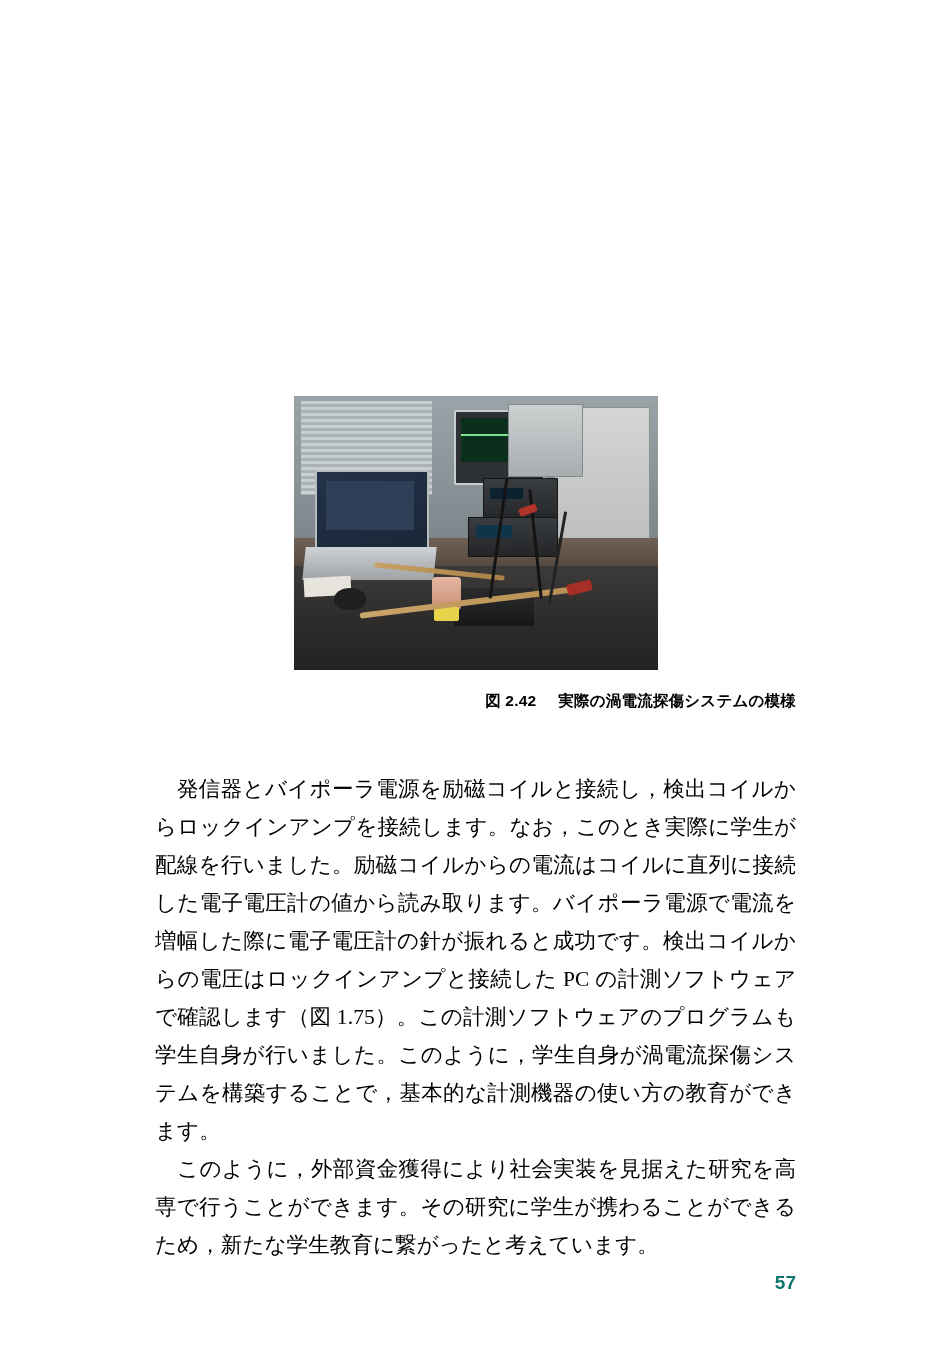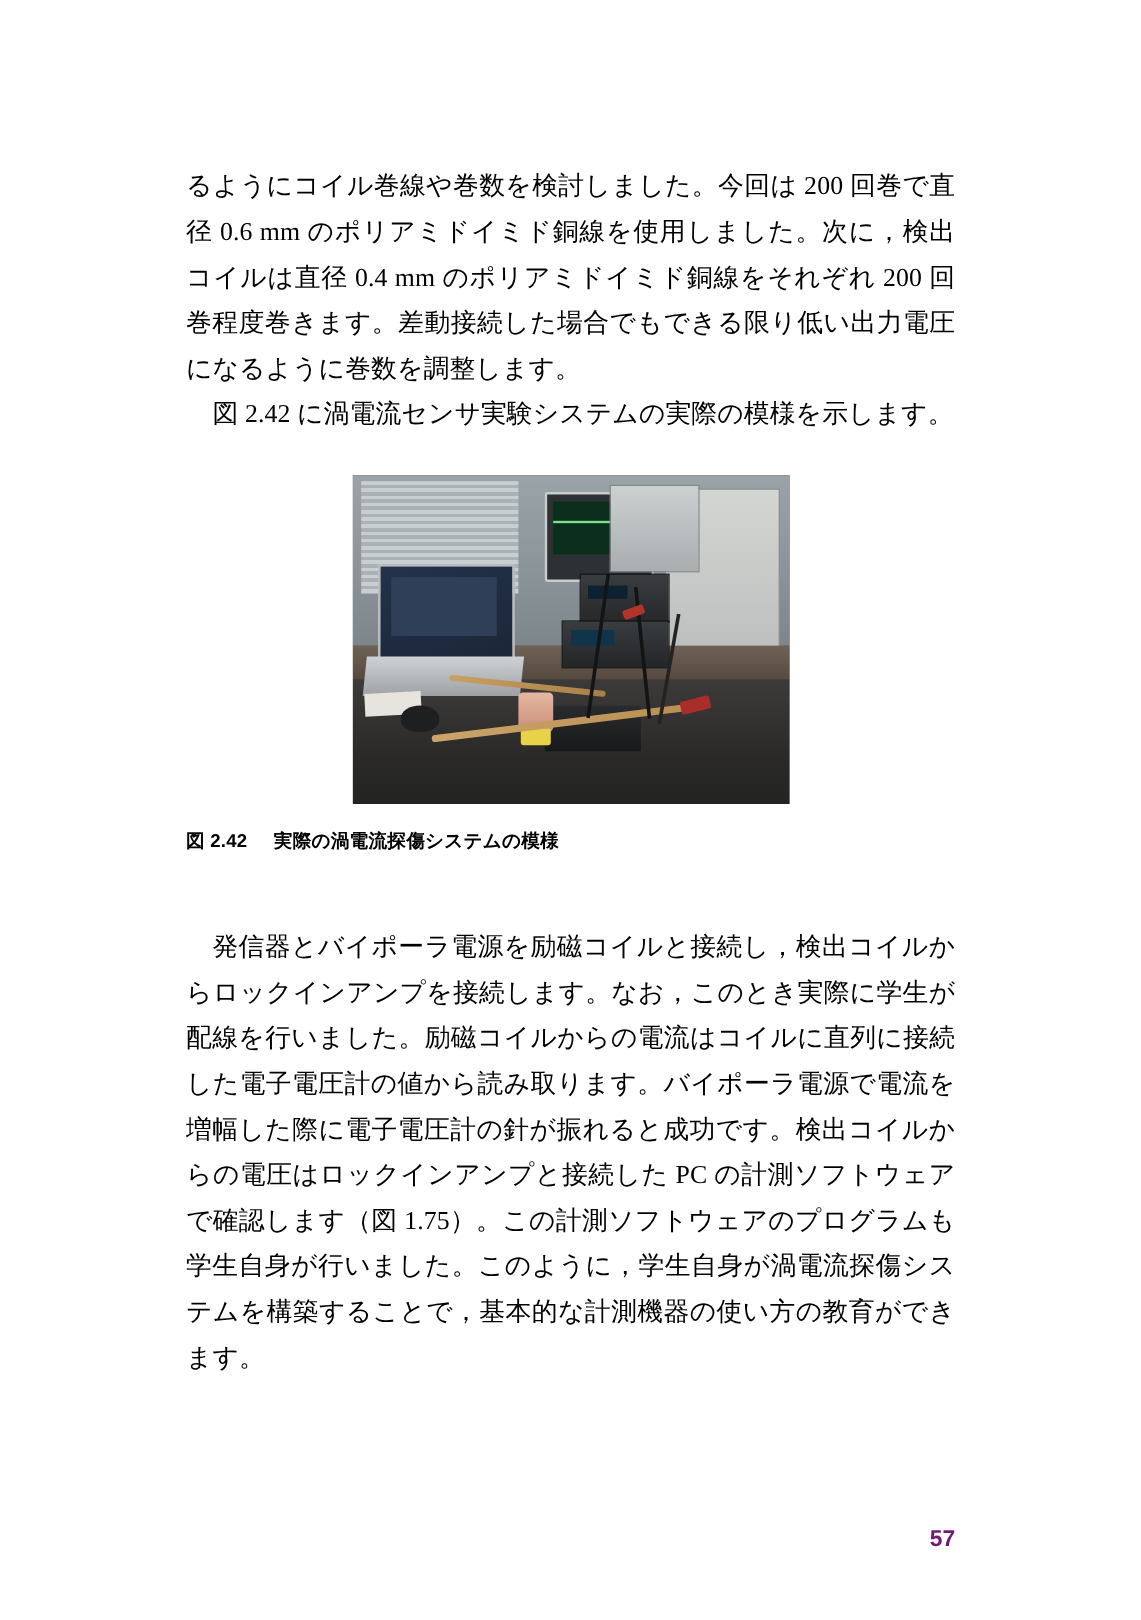--- a/index.html
+++ b/index.html
@@ -67,21 +67,21 @@
   p.indent {
     text-indent: 22px;
   }
 
   
   .figure {
     position: absolute;
     top: 396px;
     left: 155px;
     width: 641px;
-    text-align: left;
+    text-align: right;
   }
   .photo {
     width: 364px;
     height: 274px;
     margin: 0 auto;
     display: block;
     position: relative;
     overflow: hidden;
     background: #5b5f63;
     border: 0;
@@ -246,33 +246,29 @@
   }
 
   
   .folio {
     position: absolute;
     right: 155px;
     bottom: 56px;
     font-family: "Liberation Sans", sans-serif;
     font-size: 19px;
     font-weight: bold;
-    color: #701a75;
+    color: #0f766e;
   }
 </style>
 </head>
 <body>
 
 <div class="page">
 
 
-  <div class="content">
-    <p class="para">るようにコイル巻線や巻数を検討しました。今回は 200 回巻で直径 0.6 mm のポリアミドイミド銅線を使用しました。次に，検出コイルは直径 0.4 mm のポリアミドイミド銅線をそれぞれ 200 回巻程度巻きます。差動接続した場合でもできる限り低い出力電圧になるように巻数を調整します。</p>
-    <p class="para indent">図 2.42 に渦電流センサ実験システムの実際の模様を示します。</p>
-  </div>
 
   <div class="figure">
     <div class="photo">
       <div class="ph wall"></div>
       <div class="ph blind"></div>
       <div class="ph rack"></div>
       <div class="ph scope"></div>
       <div class="ph scope-screen"></div>
       <div class="ph scope-trace"></div>
       <div class="ph gen"></div>
@@ -298,17 +294,18 @@
       <div class="ph clip-red"></div>
       <div class="ph clip-red2"></div>
     </div>
     <div class="fig-caption">
       <span>図 2.42</span><span class="cap-gap"></span><span>実際の渦電流探傷システムの模様</span>
     </div>
   </div>
 
   <div class="content-lower">
     <p class="para indent">発信器とバイポーラ電源を励磁コイルと接続し，検出コイルからロックインアンプを接続します。なお，このとき実際に学生が配線を行いました。励磁コイルからの電流はコイルに直列に接続した電子電圧計の値から読み取ります。バイポーラ電源で電流を増幅した際に電子電圧計の針が振れると成功です。検出コイルからの電圧はロックインアンプと接続した PC の計測ソフトウェアで確認します（図 1.75）。この計測ソフトウェアのプログラムも学生自身が行いました。このように，学生自身が渦電流探傷システムを構築することで，基本的な計測機器の使い方の教育ができます。</p>
+    <p class="para indent">このように，外部資金獲得により社会実装を見据えた研究を高専で行うことができます。その研究に学生が携わることができるため，新たな学生教育に繋がったと考えています。</p>
   </div>
 
   <div class="folio">57</div>
 
 </div>
 
 </body></html>

